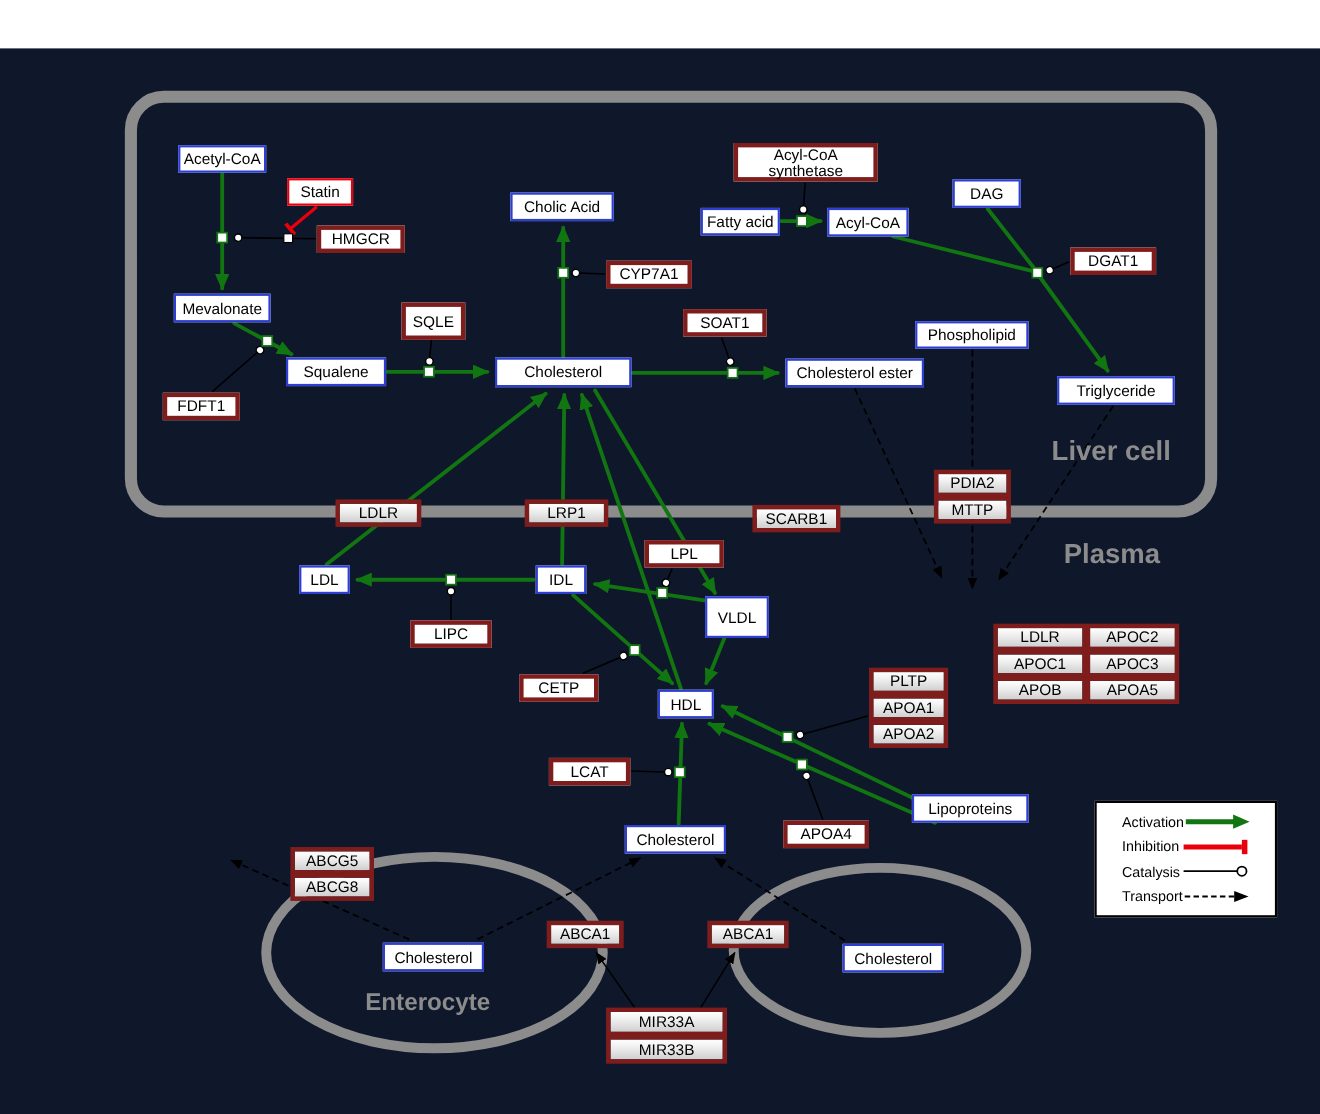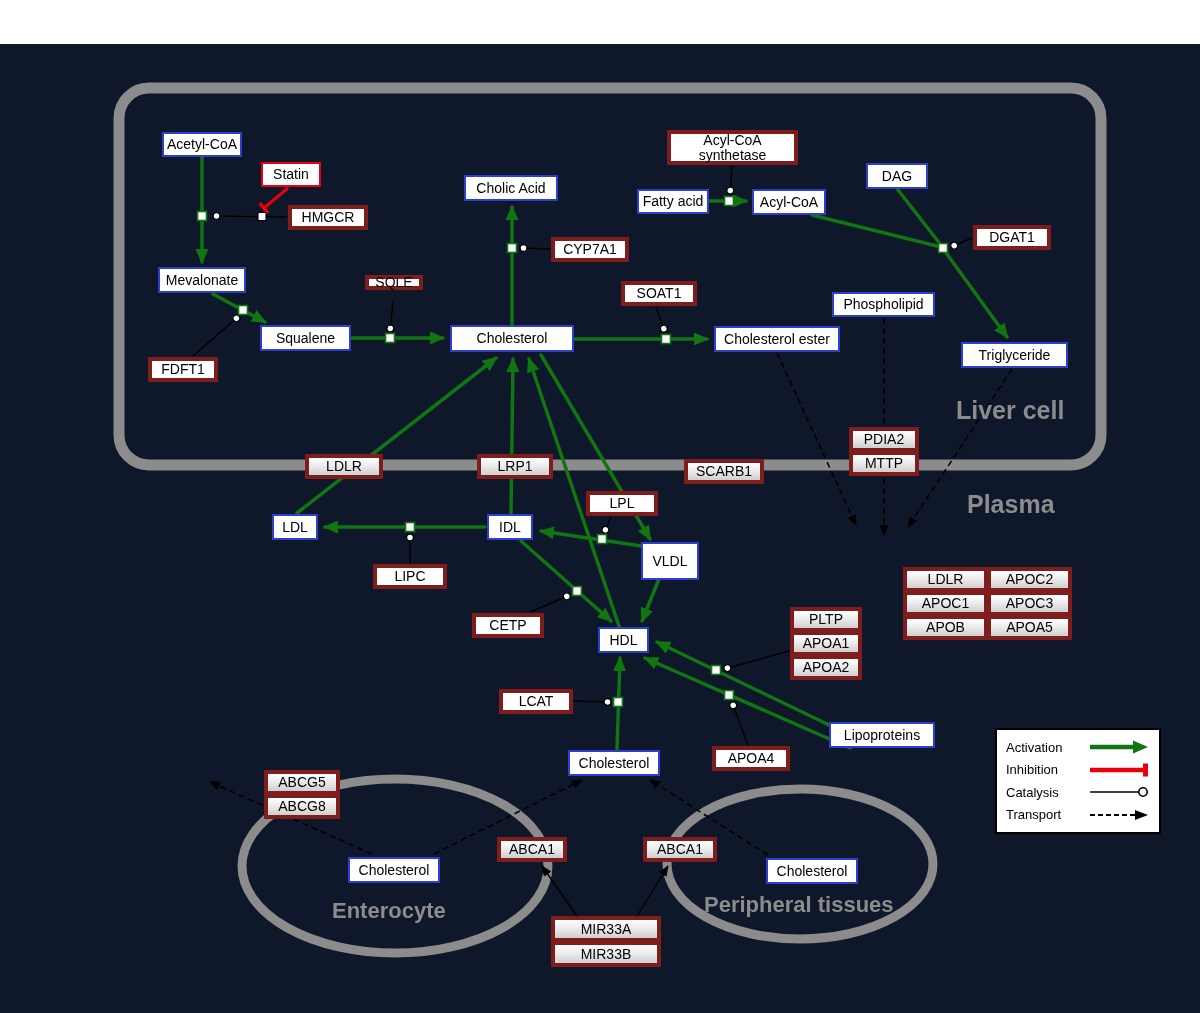--- a/index.html
+++ b/index.html
@@ -8,21 +8,21 @@
   #edges{position:absolute;left:0;top:0;}
   .node{position:absolute;display:flex;align-items:center;justify-content:center;
         background:#fff;border:4px solid #7f1d1d;font-size:14px;line-height:15px;
         color:#000;text-align:center;box-sizing:border-box;z-index:3;}
   .met{border:2px solid #2d3fd3;}
   .drug{border:2px solid #e8000d;}
   .grad{background:linear-gradient(180deg,#ffffff 0%,#ececec 45%,#cfcfcf 100%);}
   .comp-label{position:absolute;font-weight:bold;color:#8c8c8c;z-index:2;white-space:nowrap;}
   .legend{position:absolute;left:995px;top:684px;width:166px;height:106px;
           border:2px solid #000;background:#fff;box-sizing:border-box;
-          padding:7px 9px;display:flex;flex-direction:column;justify-content:space-between;z-index:3;}
+          padding:7px 23px;display:flex;flex-direction:column;justify-content:space-between;z-index:3;}
   .lrow{display:flex;align-items:center;justify-content:space-between;height:20px;}
   .lrow span{font-size:13px;color:#000;}
 </style>
 </head>
 <body>
 
 <div id="stage">
 
   <svg id="edges" width="1200" height="1013" viewBox="0 0 1200 1013">
     <defs>
@@ -121,21 +121,21 @@
   <div class="node met" style="left:162px;top:88px;width:80px;height:25px">Acetyl-CoA</div>
   <div class="node drug" style="left:261px;top:118px;width:60px;height:25px">Statin</div>
   <div class="node" style="left:288px;top:161px;width:80px;height:25px">HMGCR</div>
   <div class="node met" style="left:464px;top:131px;width:94px;height:26px">Cholic Acid</div>
   <div class="node" style="left:667px;top:86px;width:131px;height:35px">Acyl-CoA synthetase</div>
   <div class="node met" style="left:637px;top:145px;width:72px;height:25px">Fatty acid</div>
   <div class="node met" style="left:752px;top:145px;width:74px;height:26px">Acyl-CoA</div>
   <div class="node met" style="left:866px;top:119px;width:62px;height:26px">DAG</div>
   <div class="node" style="left:973px;top:181px;width:78px;height:25px">DGAT1</div>
   <div class="node met" style="left:158px;top:223px;width:88px;height:26px">Mevalonate</div>
-  <div class="node" style="left:365px;top:231px;width:58px;height:15px">SQLE</div>
+  <div class="node" style="left:365px;top:231px;width:58px;height:34px">SQLE</div>
   <div class="node" style="left:551px;top:193px;width:78px;height:25px">CYP7A1</div>
   <div class="node" style="left:621px;top:237px;width:76px;height:25px">SOAT1</div>
   <div class="node met" style="left:260px;top:281px;width:91px;height:26px">Squalene</div>
   <div class="node met" style="left:450px;top:281px;width:124px;height:27px">Cholesterol</div>
   <div class="node met" style="left:714px;top:282px;width:126px;height:26px">Cholesterol ester</div>
   <div class="node met" style="left:832px;top:248px;width:103px;height:25px">Phospholipid</div>
   <div class="node met" style="left:961px;top:298px;width:107px;height:26px">Triglyceride</div>
   <div class="node" style="left:148px;top:313px;width:70px;height:25px">FDFT1</div>
 
   <div class="node grad" style="left:305px;top:410px;width:78px;height:25px">LDLR</div>
@@ -171,21 +171,20 @@
   <div class="node met" style="left:348px;top:813px;width:92px;height:26px">Cholesterol</div>
   <div class="node grad" style="left:497px;top:793px;width:70px;height:25px">ABCA1</div>
   <div class="node grad" style="left:643px;top:793px;width:74px;height:25px">ABCA1</div>
   <div class="node met" style="left:766px;top:814px;width:92px;height:26px">Cholesterol</div>
   <div class="node grad" style="left:551px;top:872px;width:110px;height:26px">MIR33A</div>
   <div class="node grad" style="left:551px;top:897px;width:110px;height:26px">MIR33B</div>
 
   <div class="comp-label" style="left:956px;top:352px;font-size:25px">Liver cell</div>
   <div class="comp-label" style="left:967px;top:446px;font-size:25px">Plasma</div>
   <div class="comp-label" style="left:332px;top:854px;font-size:22px">Enterocyte</div>
-  <div class="comp-label" style="left:704px;top:848px;font-size:22px">Peripheral tissues</div>
 
   <div class="legend">
     <div class="lrow">
       <span>Activation</span>
       <svg width="62" height="16">
         <line x1="2" y1="8" x2="46" y2="8" stroke="#117511" stroke-width="4.5"></line>
         <path d="M45,1.5 L60,8 L45,14.5 Z" fill="#117511"></path>
       </svg>
     </div>
     <div class="lrow">

